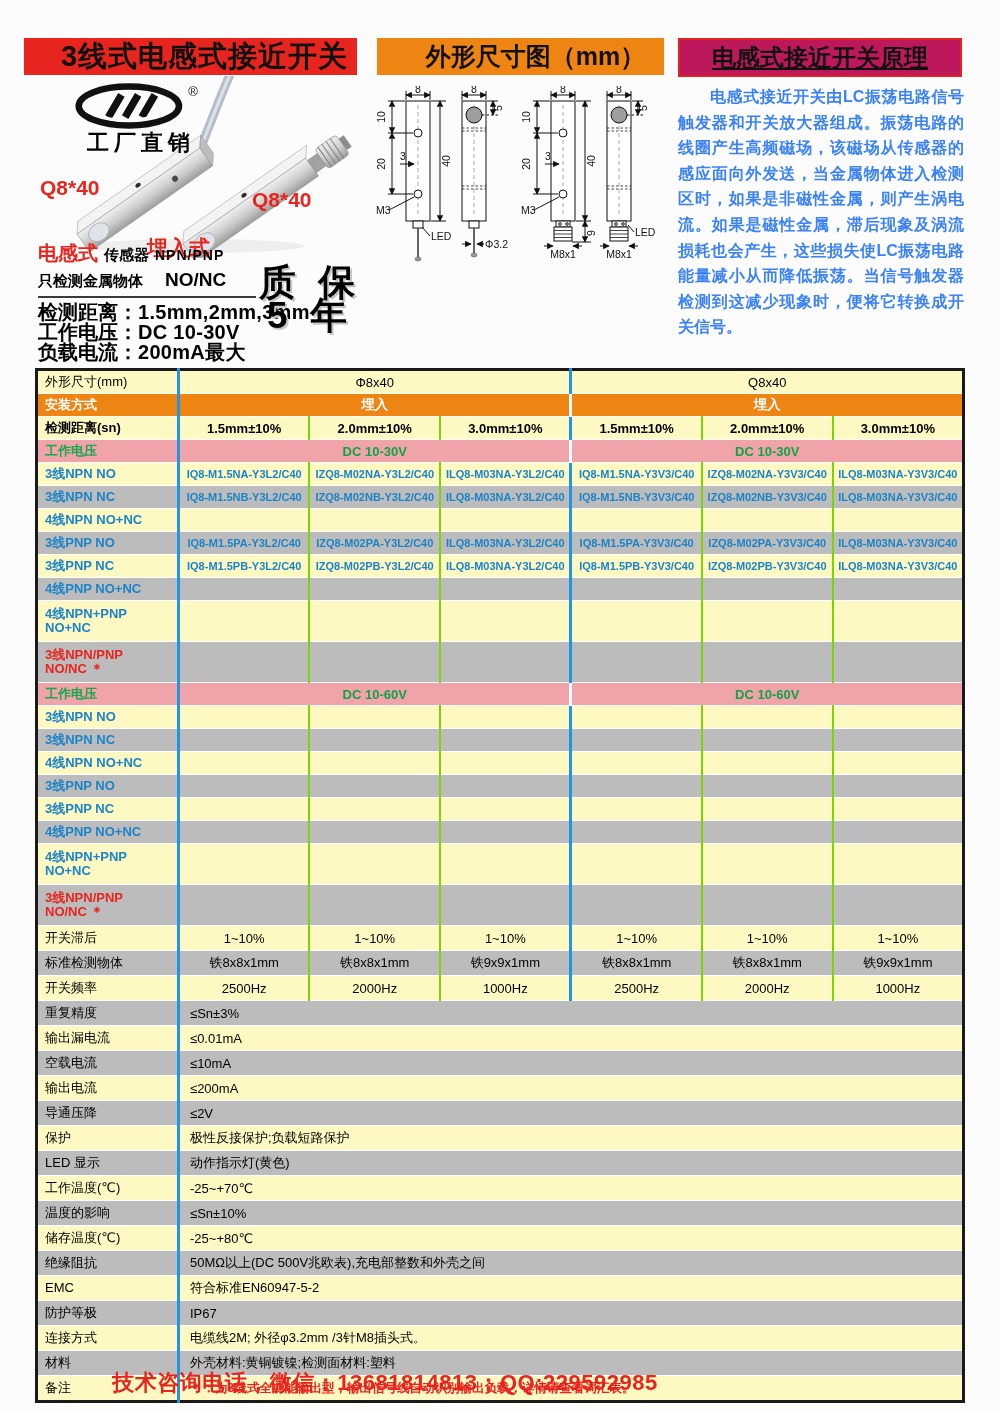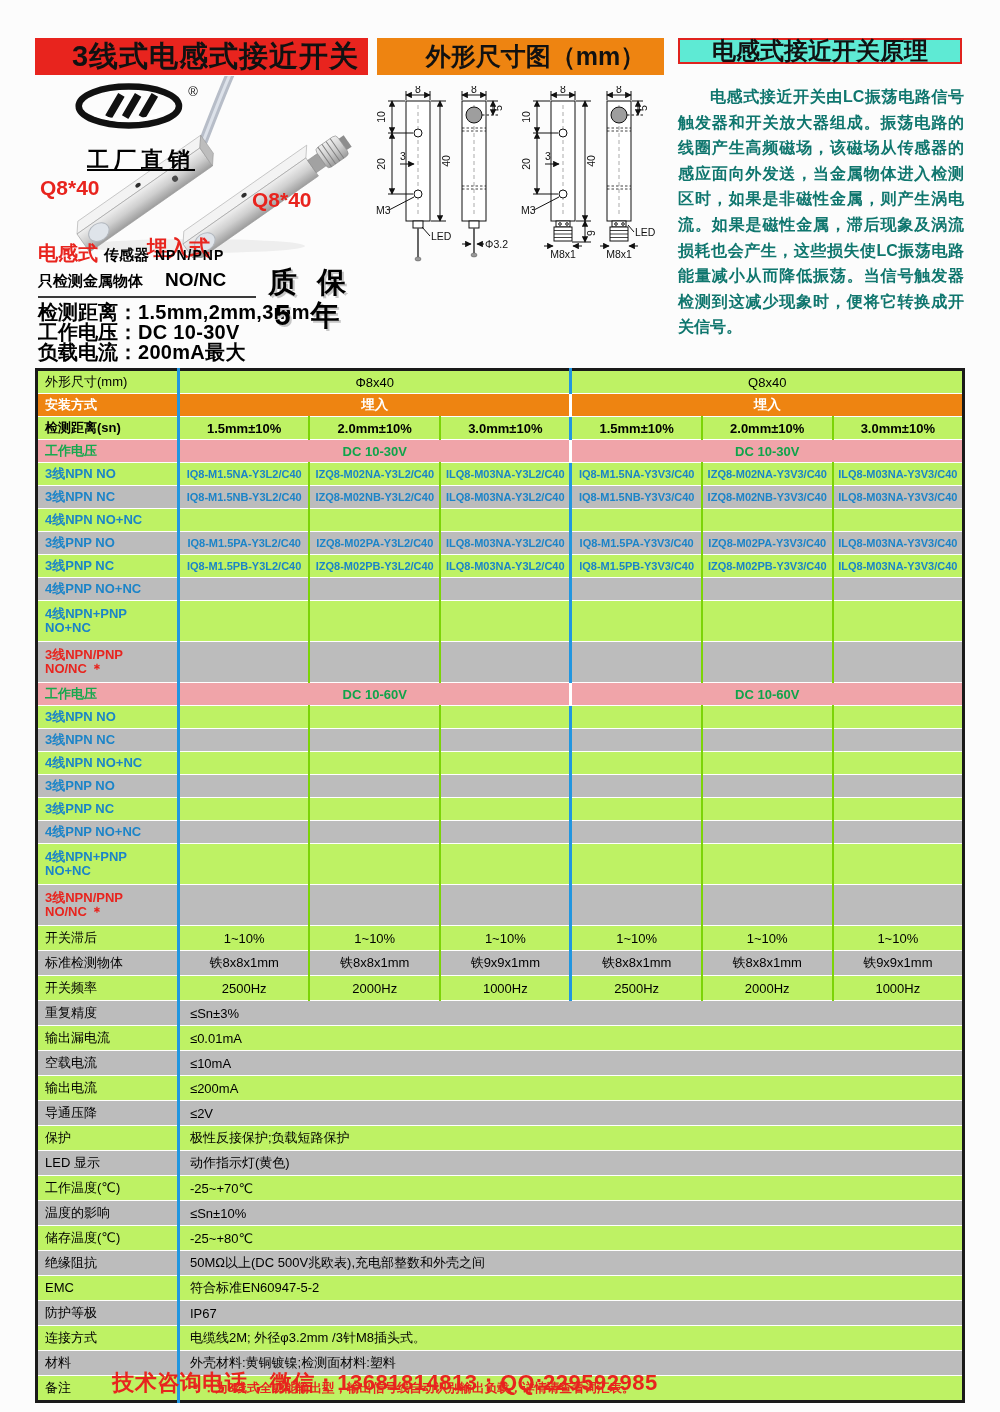--- a/index.html
+++ b/index.html
@@ -1,58 +1,58 @@
 <!DOCTYPE html>
 <html><head>
 <meta charset="utf-8">
 <style>
   html,body{margin:0;padding:0;background:#fff;}
   #page{position:relative;width:1000px;height:1412px;background:#fcfcfc;overflow:hidden;
         font-family:"Liberation Sans","DejaVu Sans",sans-serif;color:#000;}
   
   .banner{position:absolute;top:38px;display:flex;align-items:center;justify-content:center;
           font-weight:bold;color:#111;box-sizing:border-box;}
-  #banner-left{left:35px;width:333px;height:37px;background:#e8241e;font-size:29px;letter-spacing:1px;padding-left:28px;}
+  #banner-left{left:24px;width:333px;height:37px;background:#e8241e;font-size:29px;letter-spacing:1px;padding-left:28px;}
   #banner-mid{left:377px;width:287px;height:37px;background:#ee8411;font-size:25px;padding-left:30px;}
-  #banner-right{left:678px;width:284px;height:26px;background:#5eead4;border:2px solid #e0231e;font-size:24px;}
+  #banner-right{left:678px;width:284px;height:39px;background:#be185d;border:2px solid #e0231e;font-size:24px;text-decoration:underline;}
   
   #photo-area{position:absolute;left:35px;top:76px;width:333px;height:182px;}
   #brand-logo{position:absolute;left:40px;top:6px;width:130px;height:48px;}
-  #brand-tagline{position:absolute;left:52px;top:69px;font-size:22px;font-weight:bold;letter-spacing:5px;text-decoration:underline;}
+  #brand-tagline{position:absolute;left:52px;top:52px;font-size:22px;font-weight:bold;letter-spacing:5px;}
   #product-photo{position:absolute;left:0;top:0;width:333px;height:182px;}
   .photo-label{position:absolute;color:#e8241e;font-weight:bold;font-size:21px;}
   #q8-left{left:5px;top:100px;}
   #q8-right{left:217px;top:112px;}
   #mount-label{left:112px;top:143px;margin-top:15px;}
   #info-block{position:absolute;left:38px;top:240px;width:330px;}
   #type-line{display:flex;align-items:baseline;gap:6px;}
   #type-big{color:#e8241e;font-size:20px;font-weight:bold;}
   #type-small{font-size:15px;font-weight:bold;}
   #type-output{font-size:14px;font-weight:bold;letter-spacing:1px;}
   #detect-line{display:flex;align-items:baseline;gap:22px;margin-top:2px;}
   #detect-txt{font-size:15px;font-weight:bold;}
   #contact-txt{font-size:19px;font-weight:bold;}
   #info-hr{width:218px;border:none;border-top:2px solid #3a3a3a;margin:5px 0 4px 0;}
   .spec-line{font-size:20px;font-weight:bold;line-height:20px;}
   .spec-line .v{letter-spacing:.3px;}
   #warranty{position:absolute;right:2px;top:26px;width:112px;text-align:center;
-            font-size:29px;font-weight:900;line-height:33px;letter-spacing:6px;
+            font-size:37px;font-weight:900;line-height:33px;letter-spacing:6px;
             text-shadow:2px 2px 0 #c6c6c6;}
   
   #dim-diagram{position:absolute;left:376px;top:86px;width:288px;height:210px;}
   #dim-diagram text{font-family:"Liberation Sans","DejaVu Sans",sans-serif;font-size:10.5px;fill:#111;}
   
   #principle-text{position:absolute;left:678px;top:84px;width:286px;font-size:16px;font-weight:600;
-                  line-height:1.6;text-align:justify;text-indent:2em;color:#0f766e;}
+                  line-height:1.6;text-align:justify;text-indent:2em;color:#3b82f6;}
   
   #spec-table{position:absolute;left:35px;top:368px;width:930px;border-collapse:collapse;
               table-layout:fixed;border:3px solid #1a1a1a;background:#fff;}
   #spec-table td{overflow:hidden;white-space:nowrap;padding:0;}
   tr.h-s td{height:22px;} tr.h-d td{height:40px;} tr.h-p td{height:24px;}
-  tr.bg-white{background:#bef264;} tr.bg-gray{background:#bcbcbc;}
+  tr.bg-white{background:#fef9c3;} tr.bg-gray{background:#bcbcbc;}
   tr.bg-orange{background:#ee8411;} tr.bg-pink{background:#f0a4a9;}
   #spec-table tr + tr td{border-top:1px solid rgba(255,255,255,.85);}
   .lbl{width:130px;text-align:left;padding:0 2px 0 7px !important;font-size:13px;
        white-space:pre-line !important;line-height:1.1;}
   .lc-black{color:#000;} .lc-blackb{color:#000;font-weight:bold;}
   .lc-white{color:#fff;font-weight:bold;}
   .lc-green{color:#17a94f;font-weight:bold;margin-left:40px;}
   .lc-blue{color:#1b84c8;font-weight:bold;}
   .lc-red{color:#e8241e;font-weight:bold;}
   .val{text-align:center;font-size:13px;border-left:2px solid #7cd407;}

